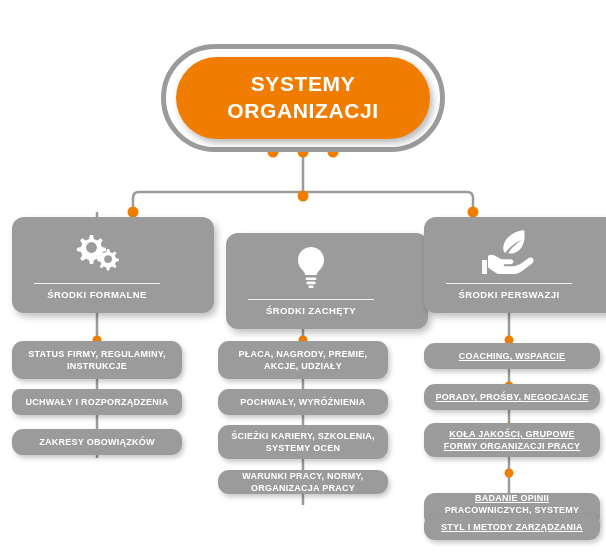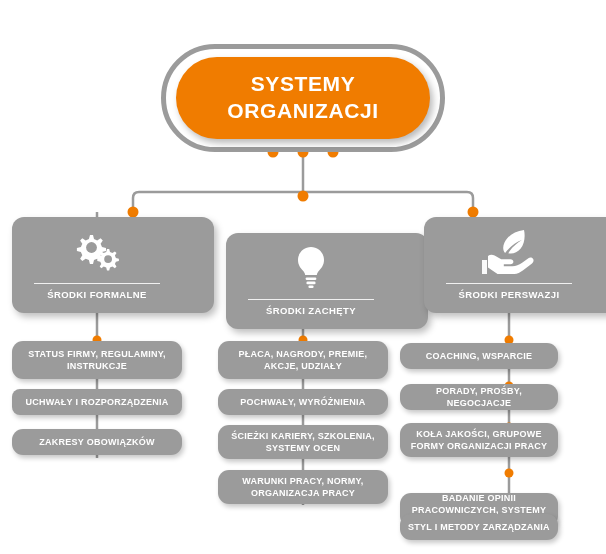--- a/index.html
+++ b/index.html
@@ -120,21 +120,21 @@
     display: flex;
     align-items: center;
     justify-content: center;
     text-align: center;
     line-height: 1.35;
     box-sizing: border-box;
     padding: 2px 8px;
   }
   .leaf.col0 { left: 12px;  width: 170px; }
   .leaf.col1 { left: 218px; width: 170px; }
-  .leaf.col2 { left: 400px; width: 158px; }
+  .leaf.col2 { left: 424px; width: 176px; text-decoration: underline; }
 </style>
 </head>
 <body>
 
 <div id="stage">
 
   <svg id="wires" viewBox="0 0 606 554">
 
     <path d="M303 152 L303 192" stroke="#9b9b9b" stroke-width="2.5" fill="none"></path>
 
@@ -222,21 +222,21 @@
     <div class="cat-label">ŚRODKI PERSWAZJI</div>
   </div>
 
   <div class="leaf col0" style="top:341px;height:38px;">STATUS FIRMY, REGULAMINY, INSTRUKCJE</div>
   <div class="leaf col0" style="top:389px;height:26px;border-radius:8px;">UCHWAŁY I ROZPORZĄDZENIA</div>
   <div class="leaf col0" style="top:429px;height:26px;">ZAKRESY OBOWIĄZKÓW</div>
 
   <div class="leaf col1" style="top:389px;height:26px;">POCHWAŁY, WYRÓŻNIENIA</div>
   <div class="leaf col1" style="top:341px;height:38px;">PŁACA, NAGRODY, PREMIE, AKCJE, UDZIAŁY</div>
   <div class="leaf col1" style="top:425px;height:34px;">ŚCIEŻKI KARIERY, SZKOLENIA, SYSTEMY OCEN</div>
-  <div class="leaf col1" style="top:470px;height:34px;padding-left:8px;">WARUNKI PRACY, NORMY, ORGANIZACJA PRACY</div>
+  <div class="leaf col1" style="top:470px;height:24px;padding-left:8px;">WARUNKI PRACY, NORMY, ORGANIZACJA PRACY</div>
 
   <div class="leaf col2" style="top:343px;height:26px;">COACHING, WSPARCIE</div>
   <div class="leaf col2" style="top:384px;height:26px;">PORADY, PROŚBY, NEGOCJACJE</div>
   <div class="leaf col2" style="top:423px;height:34px;">KOŁA JAKOŚCI, GRUPOWE FORMY ORGANIZACJI PRACY</div>
   <div class="leaf col2" style="top:469px;height:34px;margin-top:24px;">BADANIE OPINII PRACOWNICZYCH, SYSTEMY INFORMACYJNE</div>
   <div class="leaf col2" style="top:514px;height:26px;">STYL I METODY ZARZĄDZANIA</div>
 
 </div>
 
 </body></html>

